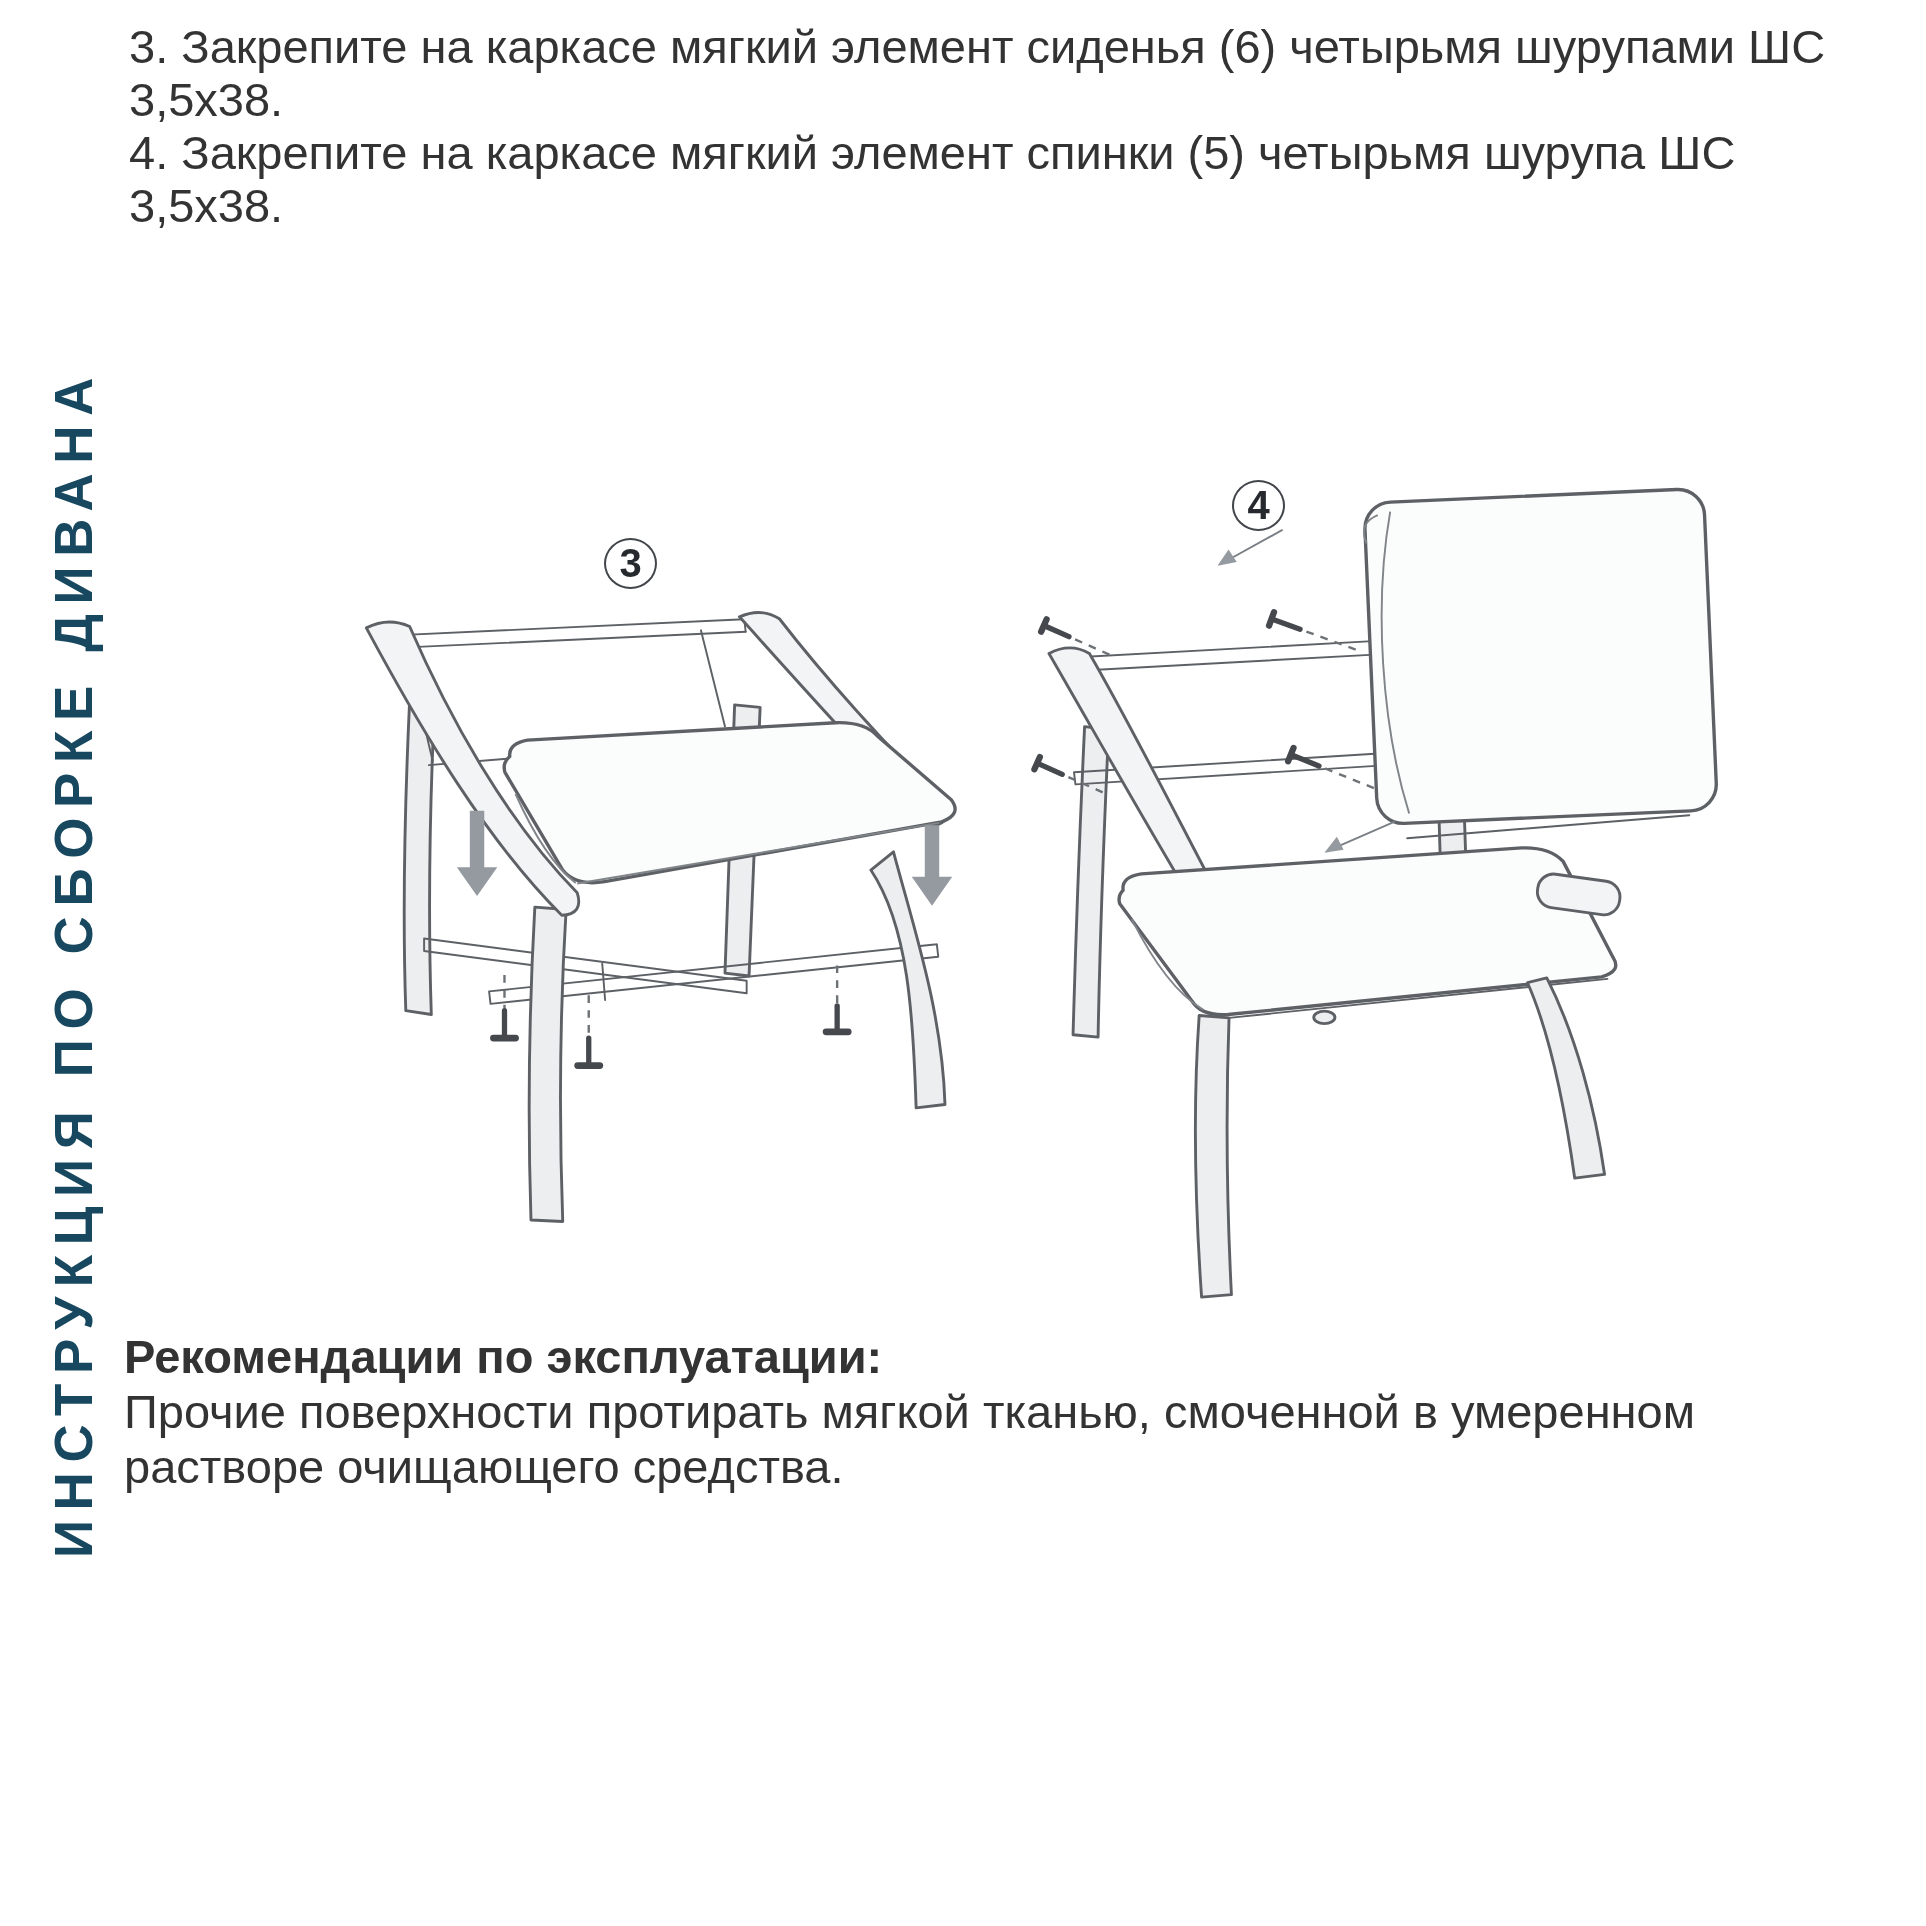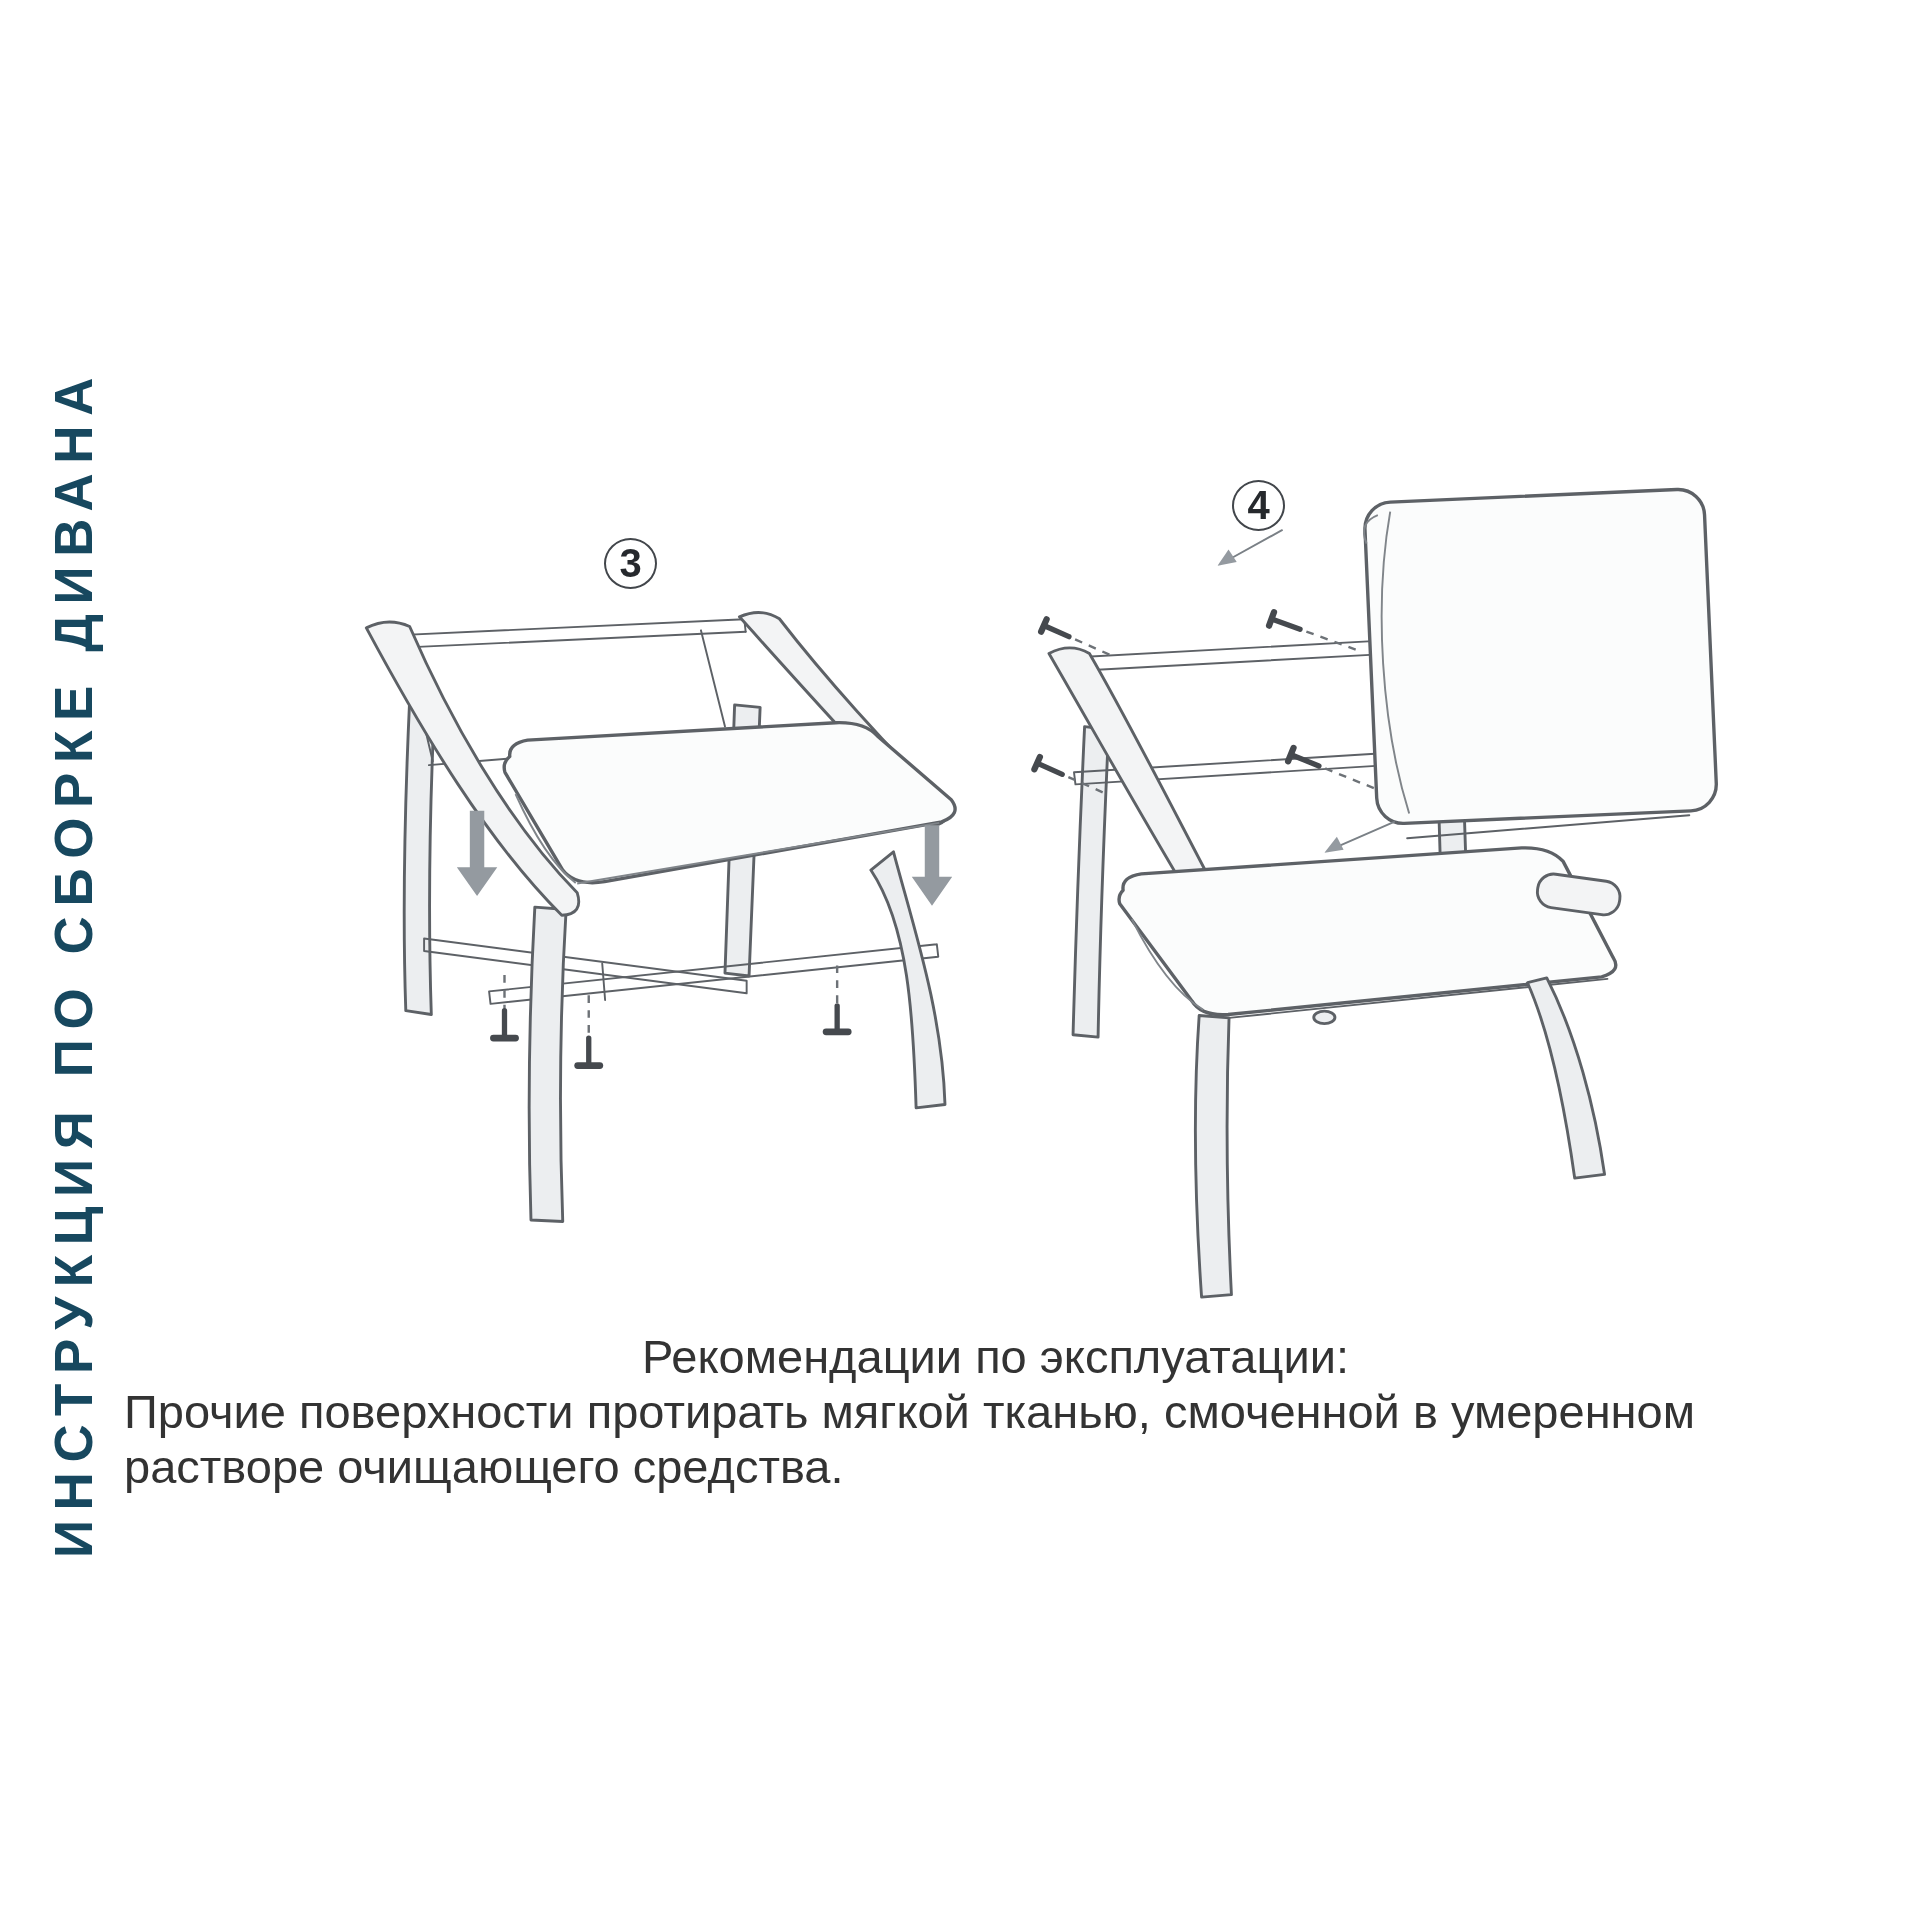--- a/index.html
+++ b/index.html
@@ -78,29 +78,33 @@
   .recommendations {
     position: absolute;
     left: 124px;
     top: 1330px;
     width: 1743px;
     font-size: 47px;
     line-height: 1.165;
     color: var(--text, #333333);
   }
   .recommendations p { margin: 0; }
-  .recommendations .heading { font-weight: 400; text-align: center; }
+  .recommendations .heading { font-weight: 700; }
 </style>
 </head>
 <body>
 
 <div class="page">
 
   <div class="vertical-title">ИНСТРУКЦИЯ ПО СБОРКЕ ДИВАНА</div>
 
+  <div class="top-instructions">
+    <p>3. Закрепите на каркасе мягкий элемент сиденья (6) четырьмя шурупами ШС 3,5х38.</p>
+    <p>4. Закрепите на каркасе мягкий элемент спинки (5) четырьмя шурупа ШС 3,5х38.</p>
+  </div>
 
   <svg class="diagram-svg" viewBox="0 0 3200 1830">
 
     <g>
 
       <path class="part" d="M 300,505 C 290,720 285,950 292,1150 L 345,1158 C 338,950 342,720 352,510 Z"></path>
       <path class="part" d="M 975,515 L 1028,520 C 1020,710 1012,900 1005,1078 L 955,1072 C 962,895 968,700 975,515 Z"></path>
 
       <path class="ln thin" d="M 235,372 L 995,337"></path>
       <path class="ln thin" d="M 238,398 L 998,363"></path>

